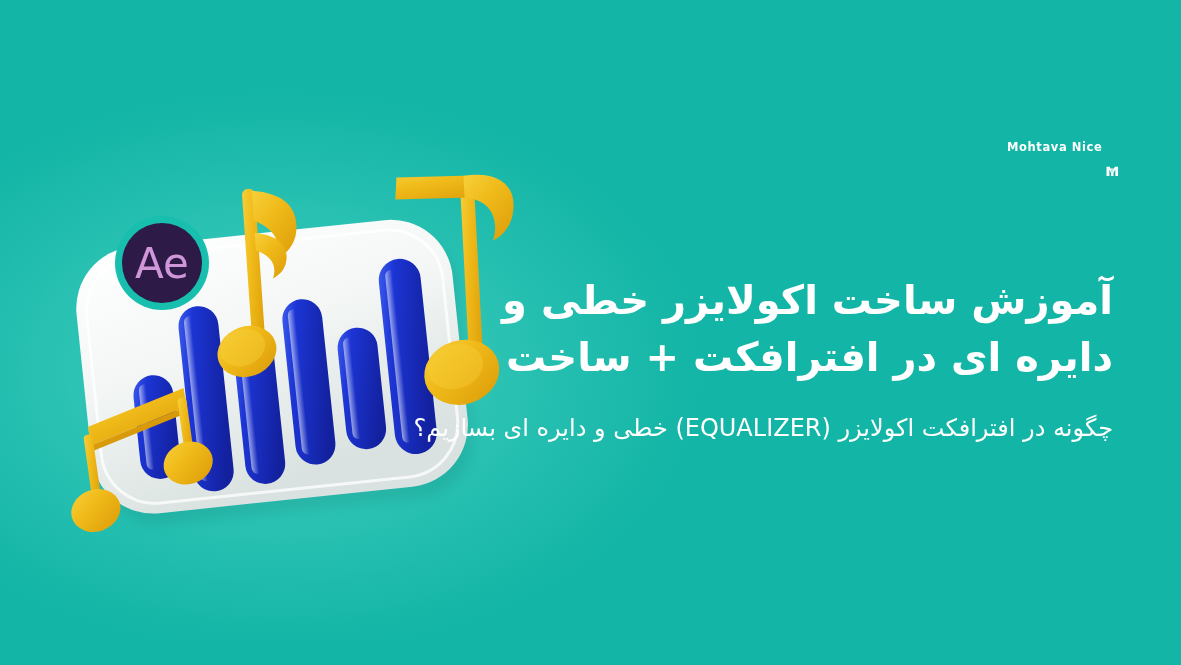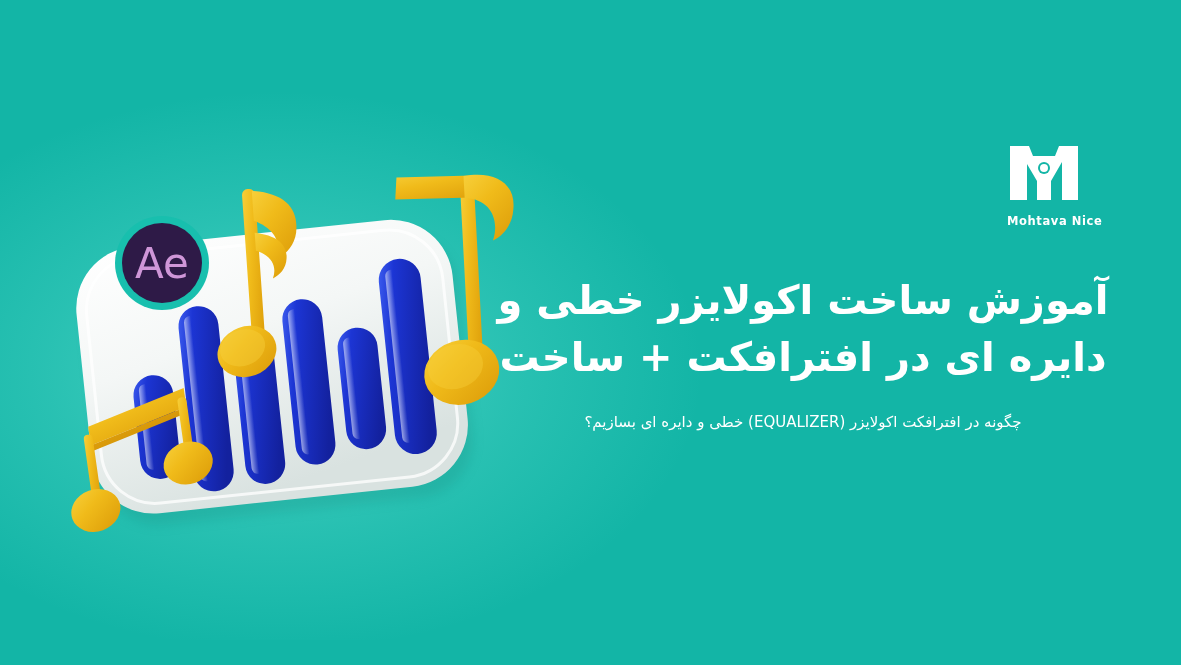--- a/index.html
+++ b/index.html
@@ -16,40 +16,40 @@
   
   .glow{
     position:absolute;left:-40px;top:80px;width:760px;height:560px;
     background:radial-gradient(ellipse at 42% 52%, rgba(120,235,220,.55) 0%, rgba(90,220,206,.30) 38%, rgba(19,181,166,0) 68%);
     pointer-events:none;
   }
 
   
   .logo{
     position:absolute;right:62px;top:140px;width:112px;
-    display:flex;flex-direction:column;align-items:flex-end;gap:12px;
+    display:flex;flex-direction:row;align-items:flex-start;gap:4px;
   }
   .logo-mark{width:74px;height:62px;display:block;}
   .logo-text{
     color:#ffffff;font-size:11.5px;letter-spacing:.6px;
     font-weight:700;white-space:nowrap;direction:ltr;
   }
 
   
   .copy{
     position:absolute;right:68px;top:272px;width:620px;
-    text-align:center;direction:rtl;
+    text-align:right;direction:rtl;
   }
   .headline{
     color:#ffffff;font-weight:700;font-size:40px;line-height:1.42;
     letter-spacing:0px;margin:0;
   }
   .headline .ln{display:block;white-space:nowrap;}
   .subhead{
-    color:#ffffff;font-weight:400;font-size:15px;line-height:1.4;
+    color:#ffffff;font-weight:400;font-size:24px;line-height:1.4;
     margin:26px 0 0 0;white-space:nowrap;
   }
 
   
   .art{position:absolute;left:66px;top:150px;width:470px;height:380px;}
   .art svg{display:block;width:470px;height:380px;overflow:visible;}
 </style>
 </head>
 <body>
 

